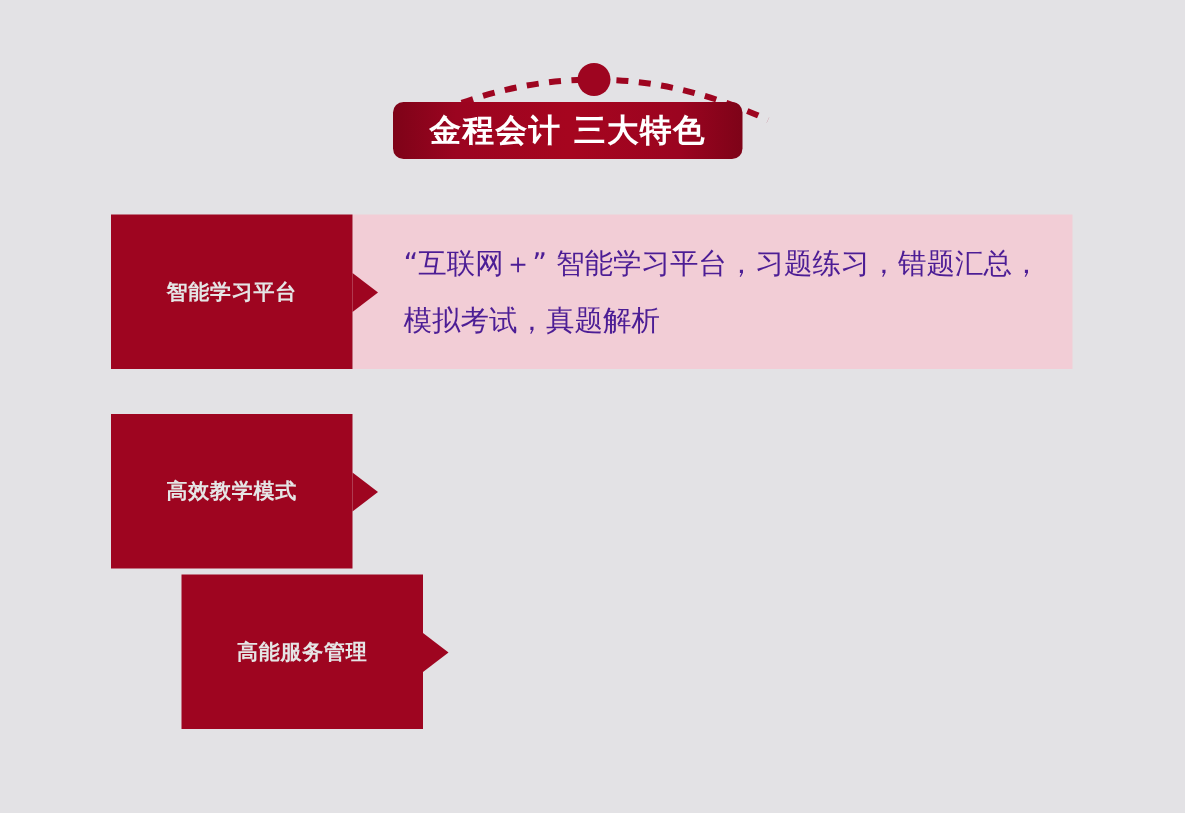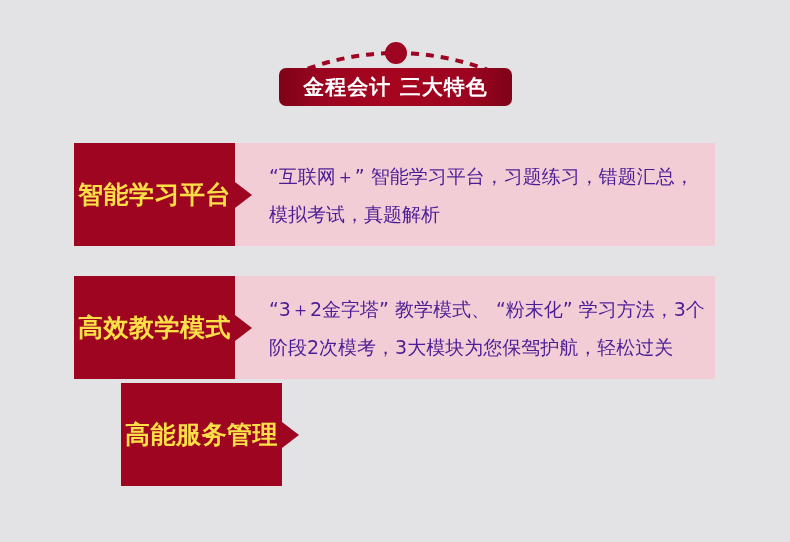--- a/index.html
+++ b/index.html
@@ -25,21 +25,21 @@
   }
   #arc-svg {
     position: absolute;
     left: 270px;
     top: 36px;
     width: 252px;
     height: 46px;
   }
   #banner {
     position: absolute;
-    left: 279px;
+    left: 262px;
     top: 68px;
     width: 233px;
     height: 38px;
     border-radius: 7px;
     background: linear-gradient(to right,
                 #7e0318 0%, #9b0420 18%, #a6051f 50%, #9b0420 82%, #7e0318 100%);
     display: flex;
     align-items: center;
     justify-content: center;
     box-sizing: border-box;
@@ -70,22 +70,22 @@
     position: relative;
     width: 161px;
     flex: 0 0 161px;
     background: #9e0520;
     display: flex;
     align-items: center;
     justify-content: center;
     box-sizing: border-box;
   }
   .feature-label-text {
-    color: #fde047;
-    font-size: 25px;
+    color: #e5e5e5;
+    font-size: 14px;
     font-weight: bold;
     letter-spacing: 0.5px;
     line-height: 1;
     white-space: nowrap;
   }
   .label-arrow {
     position: absolute;
     right: -17px;
     top: 50%;
     margin-top: -13px;
@@ -135,23 +135,20 @@
   <div class="feature-body">
     <span class="feature-body-text">“互联网＋” 智能学习平台，习题练习，错题汇总，模拟考试，真题解析</span>
   </div>
 </div>
 
 <div class="feature-row" id="row-1">
   <div class="feature-label">
     <span class="feature-label-text">高效教学模式</span>
     <span class="label-arrow"></span>
   </div>
-  <div class="feature-body">
-    <span class="feature-body-text">“3＋2金字塔” 教学模式、 “粉末化” 学习方法，3个阶段2次模考，3大模块为您保驾护航，轻松过关</span>
-  </div>
 </div>
 
 <div class="feature-row" id="row-2">
   <div class="feature-label">
     <span class="feature-label-text">高能服务管理</span>
     <span class="label-arrow"></span>
   </div>
 </div>
 
 </body></html>

